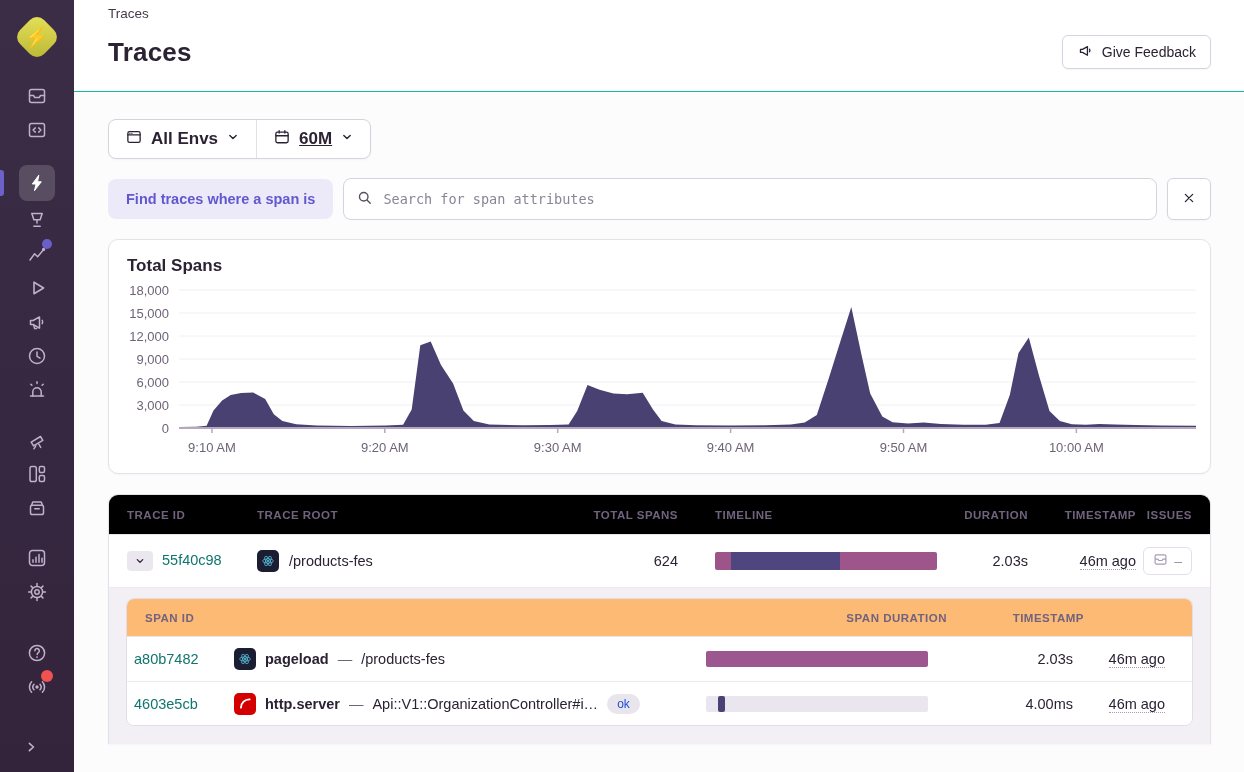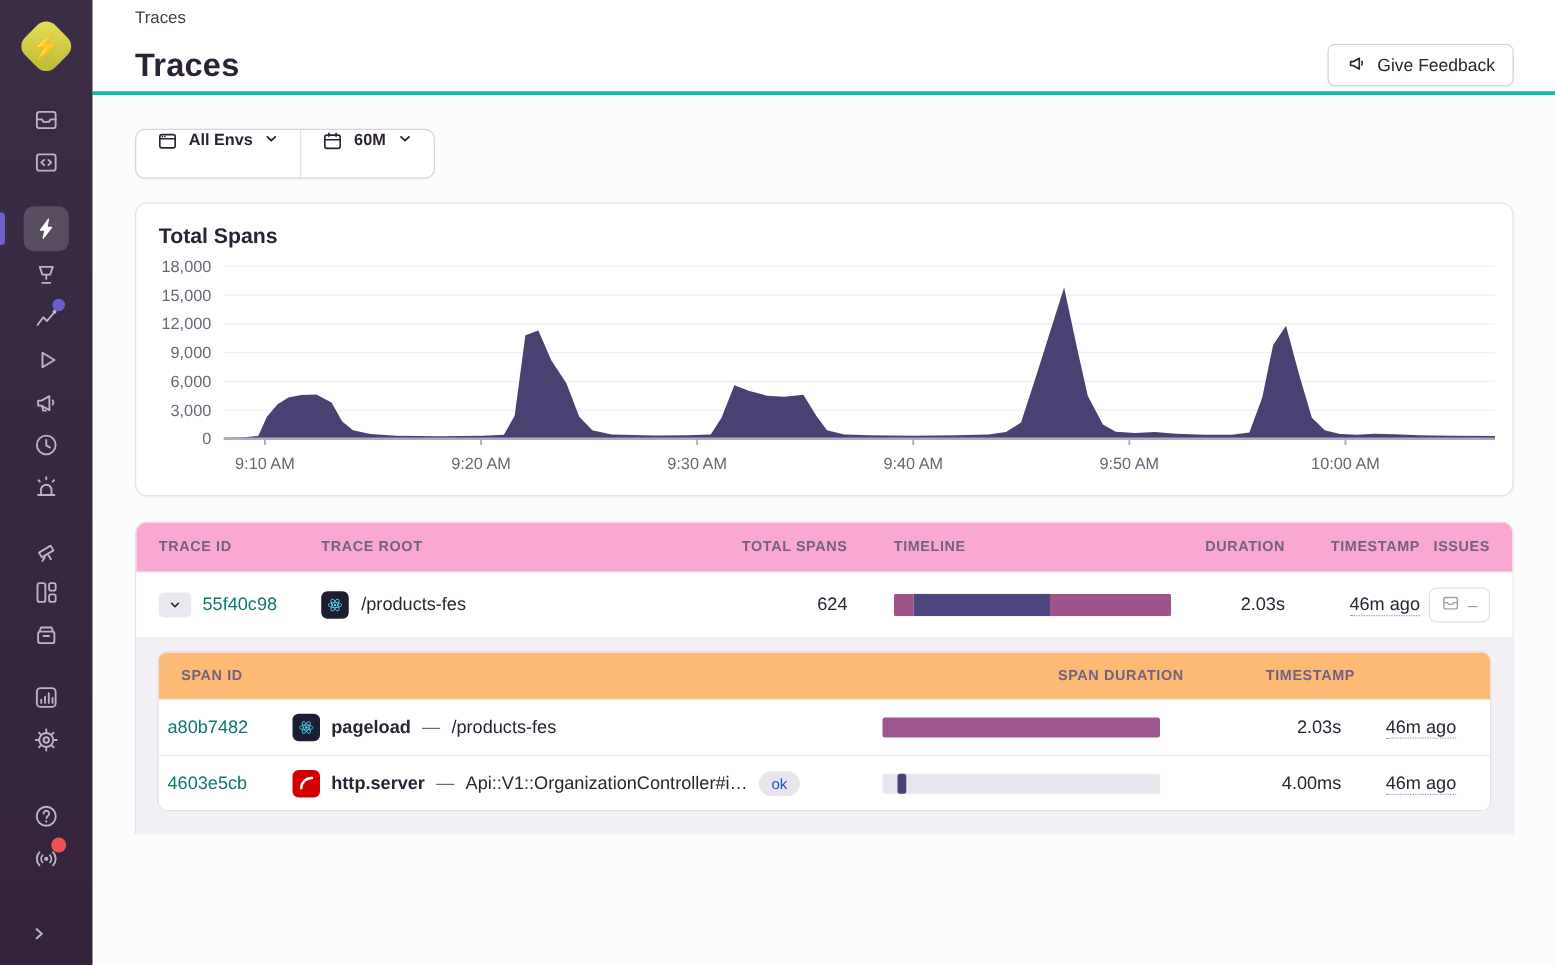--- a/index.html
+++ b/index.html
@@ -26,36 +26,36 @@
     background:#6d61c8;border-radius:0 3px 3px 0;}
   .gap1{margin-top:16px;}
   .dot{position:absolute;border-radius:50%;}
   .dot-purple{width:10px;height:10px;background:#6a5fc8;top:2px;right:2px;}
   .dot-red{width:12px;height:12px;background:#f05151;top:0;right:1px;}
   .sb-bottom{margin-top:auto;width:100%;display:flex;flex-direction:column;align-items:center;padding-bottom:8px;}
   .collapse-row{justify-content:flex-start;padding-left:22px;margin-top:26px;}
 
   
   .main{flex:1;display:flex;flex-direction:column;background:#fcfcfd;min-width:0;}
-  .hdr{background:#fff;border-bottom:3px solid #14b8a6;padding:3px 33px 4px 34px;}
+  .hdr{background:#fff;border-bottom:1px solid #14b8a6;padding:3px 33px 22px 34px;}
   .crumb{font-size:13.5px;color:#43394d;padding-top:3px;}
   .hdr-row{display:flex;align-items:center;justify-content:space-between;margin-top:14px;}
   .page-title{font-size:26px;font-weight:800;letter-spacing:.2px;}
   .btn{display:inline-flex;align-items:center;gap:8px;background:#fff;border:1px solid #d8d2de;
     border-radius:6px;font-weight:400;font-size:14px;color:#2b2233;cursor:pointer;
     box-shadow:0 1px 2px rgba(43,34,51,.04);}
   .feedback-btn{height:34px;padding:0 14px;}
 
   .content{padding:27px 33px 0 34px;}
 
   
   .filterbar{display:inline-flex;align-items:stretch;background:#fff;border:1px solid #d8d2de;
     border-radius:8px;height:40px;box-shadow:0 1px 2px rgba(43,34,51,.04);}
-  .filterseg{display:flex;gap:8px;padding:0 16px;font-weight:700;font-size:13px;cursor:pointer;}
-  .filterseg + .filterseg{border-left:1px solid #e4dfe9;}
+  .filterseg{display:flex;align-items:center;gap:8px;padding:0 16px;font-weight:700;font-size:17px;cursor:pointer;}
+  .filterseg + .filterseg{border-left:1px solid #e4dfe9;text-decoration:underline;}
 
   
   .searchrow{display:flex;align-items:center;margin-top:19px;gap:10px;}
   .wherepill{height:40px;display:flex;align-items:center;padding:0 18px;background:#eceaf9;
     border-radius:8px;color:#6357cf;font-weight:700;font-size:14.5px;flex:0 0 auto;}
   .searchbox{flex:1;height:42px;border:1px solid #d8d2de;border-radius:8px;background:#fff;
     display:flex;align-items:center;padding:0 12px;gap:8px;}
   .searchbox input{border:0;outline:0;flex:1;font-family:"DejaVu Sans Mono",monospace;
     font-size:13.5px;color:#2b2233;background:transparent;}
   .searchbox input::placeholder{color:#8a8595;}
@@ -65,21 +65,21 @@
   
   .panel{background:#fff;border:1px solid #e5e0ea;border-radius:10px;box-shadow:0 1px 2px rgba(43,34,51,.03);}
   .chart-panel{margin-top:19px;height:235px;overflow:hidden;}
   .chart-title{font-size:17px;font-weight:800;padding:16px 0 0 18px;}
   #spans-chart{display:block;width:1101px;height:188px;margin-top:2px;}
   #spans-chart text{font-family:"Liberation Sans",sans-serif;}
 
   
   .table-panel{margin-top:20px;border-radius:10px 10px 0 0;overflow:hidden;border-bottom:0;}
   .tgrid{display:grid;grid-template-columns:130px 301px 120px 259px 91px 108px 1fr;align-items:center;}
-  .thead{background:#f9a8d4;border-bottom:1px solid #e8e3ed;height:40px;padding:0 18px;}
+  .thead{background:#000000;border-bottom:1px solid #e8e3ed;height:40px;padding:0 18px;}
   .th{font-size:11.5px;font-weight:700;letter-spacing:.5px;color:#71627e;}
   .trow{height:52px;padding:0 18px;background:#fff;}
   .r{text-align:right;justify-self:end;}
   .cell{font-size:14.5px;}
   .idlink{color:#0f766e;cursor:pointer;}
   .toggle-btn{width:26px;height:20px;border-radius:4px;background:#ebe7ee;border:0;display:inline-flex;
     align-items:center;justify-content:center;cursor:pointer;margin-right:9px;vertical-align:middle;color:#2b2233;}
   .rootcell{display:flex;align-items:center;gap:10px;min-width:0;}
   .plat{width:22px;height:22px;border-radius:5px;display:flex;align-items:center;justify-content:center;flex:0 0 auto;}
   .plat.react{background:#1b1e33;}
@@ -304,20 +304,37 @@
               </svg></span>
           <span>60M</span>
           <span>
             <svg width="14" height="14" viewBox="0 0 22 22" fill="none" stroke="#2b2233" stroke-width="2.2" stroke-linecap="round" stroke-linejoin="round">
                 <path d="M6 8.5l5 5 5-5"></path>
               </svg></span>
         </div>
       </div>
 
       
+      <div class="searchrow">
+        <div class="wherepill">Find traces where a span is</div>
+        <div class="searchbox">
+          <span>
+            <svg width="17" height="17" viewBox="0 0 22 22" fill="none" stroke="#57505e" stroke-width="1.8" stroke-linecap="round">
+                <circle cx="10" cy="10" r="5.5"></circle>
+                <path d="M14.2 14.2l4.2 4.2"></path>
+              </svg></span>
+          <input value="" placeholder="Search for span attributes" style="">
+        </div>
+        <button class="btn clear-btn">
+          <span>
+            <svg width="16" height="16" viewBox="0 0 22 22" fill="none" stroke="#2b2233" stroke-width="1.8" stroke-linecap="round">
+                <path d="M6 6l10 10M16 6L6 16"></path>
+              </svg></span>
+        </button>
+      </div>
 
 
       
       <div class="panel chart-panel">
         <div class="chart-title">Total Spans</div>
         <svg id="spans-chart" viewBox="0 0 1101 188">
             <text x="60" y="154.5" text-anchor="end" fill="#6e6377" font-size="13">0</text>
             <line x1="70" x2="1087" y1="127" y2="127" stroke="#f1eef4" stroke-width="1"></line>
             <text x="60" y="131.5" text-anchor="end" fill="#6e6377" font-size="13">3,000</text>
             <line x1="70" x2="1087" y1="104" y2="104" stroke="#f1eef4" stroke-width="1"></line>

